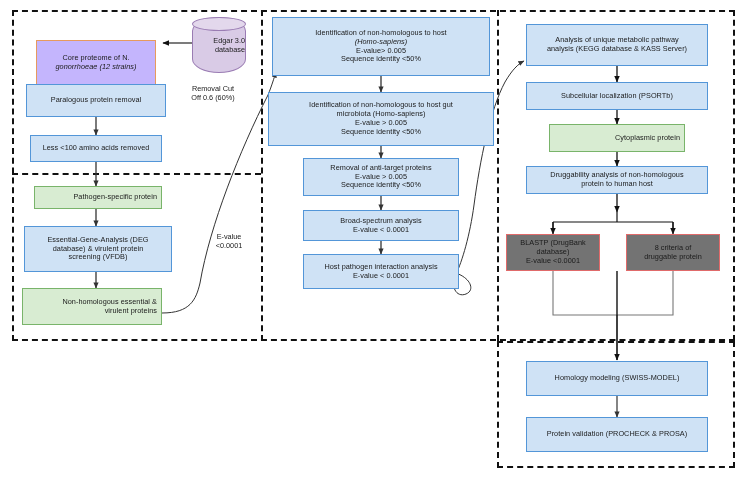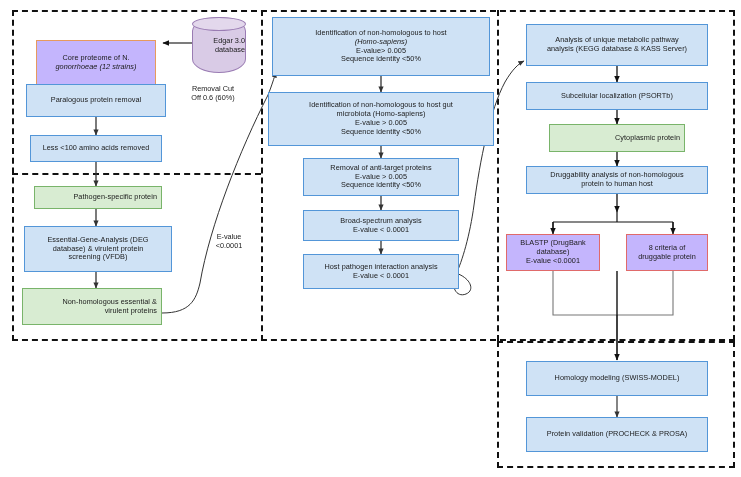--- a/index.html
+++ b/index.html
@@ -44,21 +44,21 @@
     border-style:solid;
     font-size:7.3px;
     letter-spacing:.05px;
     background:#cfe2f5;
     border-color:#4a90d9;
   }
   .node span{display:block;width:100%;}
   .node.blue{background:#cfe2f5;border-color:#5396d8;}
   .node.green{background:#d8ecd2;border-color:#79b46a;text-align:right;}
   .node.orange{background:#c4b5fd;border-color:#e79a5e;margin-top:20px;}
-  .node.pink{background:#c4b5fd;border-color:#e06a6a;}
+  .node.pink{background:#737373;border-color:#e06a6a;}
 
   
   .cyl{
     position:absolute;
     box-sizing:border-box;
     background:#d9cbe6;
     border:1px solid #9a7cb3;
     border-radius:50%/14px;
     display:flex;align-items:center;justify-content:center;
     text-align:right;font-size:7.3px;line-height:1.25;
@@ -259,21 +259,21 @@
   </div>
 
   <div class="node pink" style="left:506px;top:234px;width:94px;height:37px;">
     <span>
       <span>BLASTP (DrugBank</span>
       <span>database)</span>
       <span>E-value &lt;0.0001</span>
     </span>
   </div>
 
-  <div class="node pink" style="left:626px;top:234px;width:82px;height:37px;">
+  <div class="node pink" style="left:626px;top:234px;width:94px;height:37px;">
     <span>
       <span>8 criteria of</span>
       <span>druggable protein</span>
     </span>
   </div>
 
   <div class="node blue" style="left:526px;top:361px;width:182px;height:35px;">
     <span>Homology modeling (SWISS-MODEL)</span>
   </div>
 

